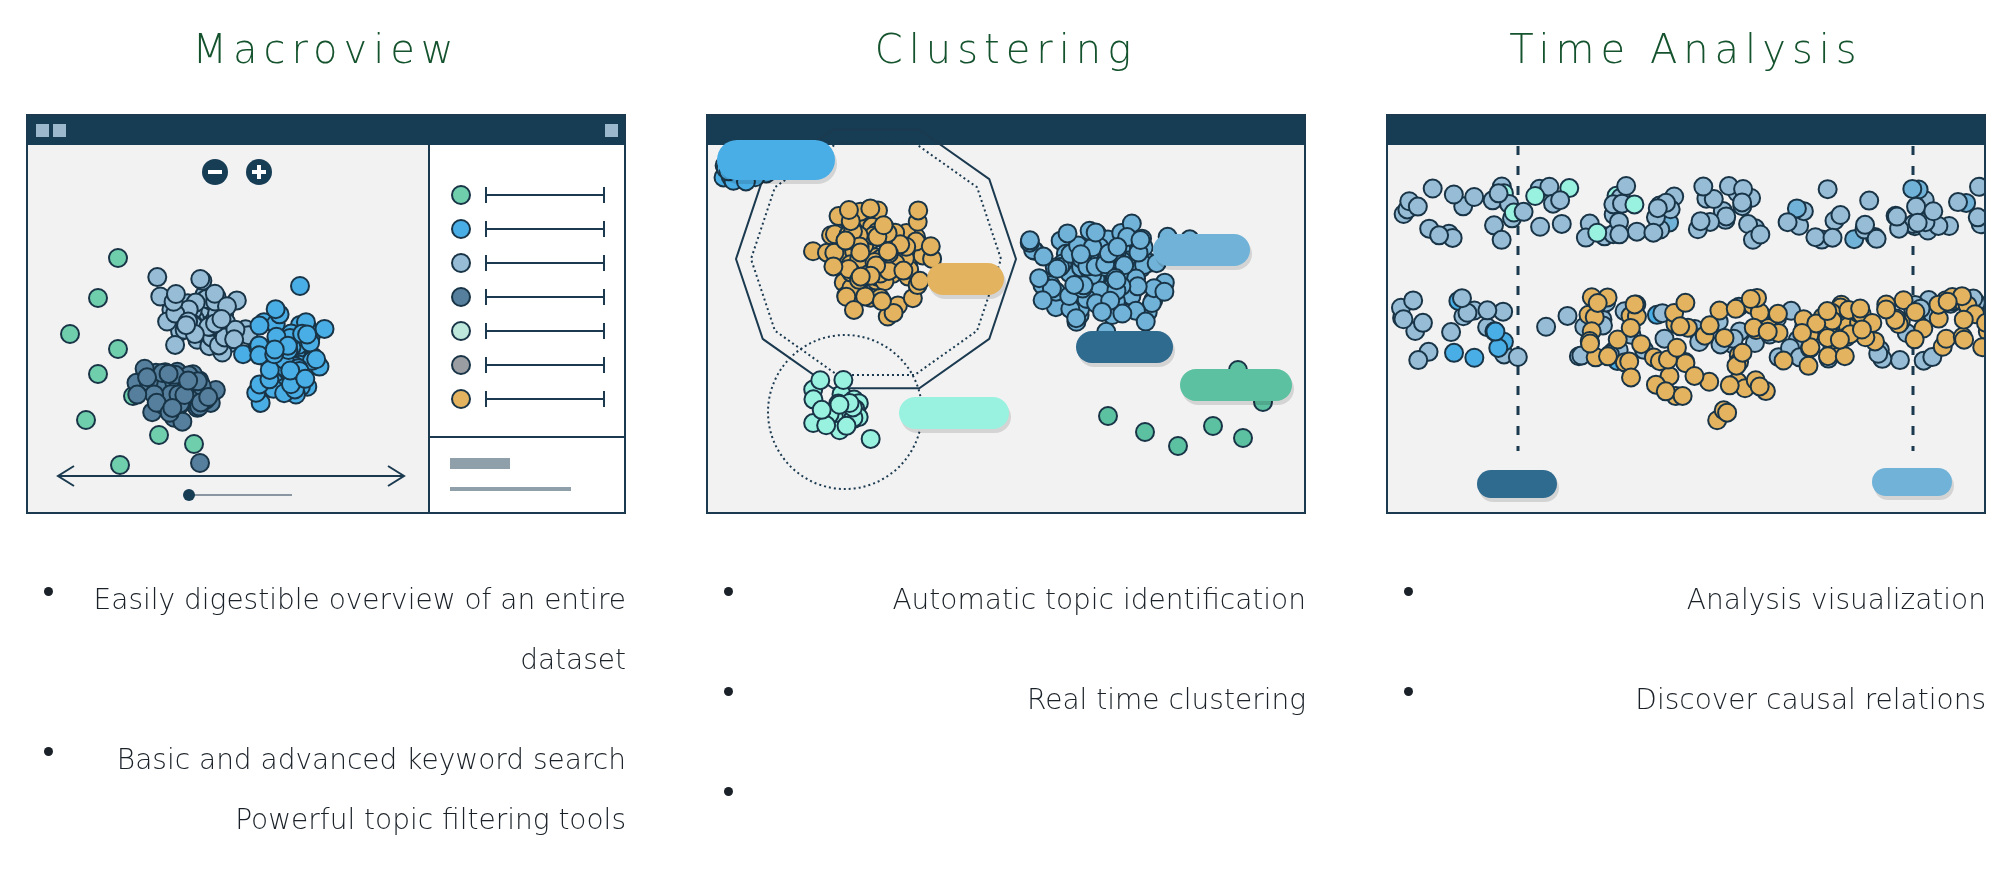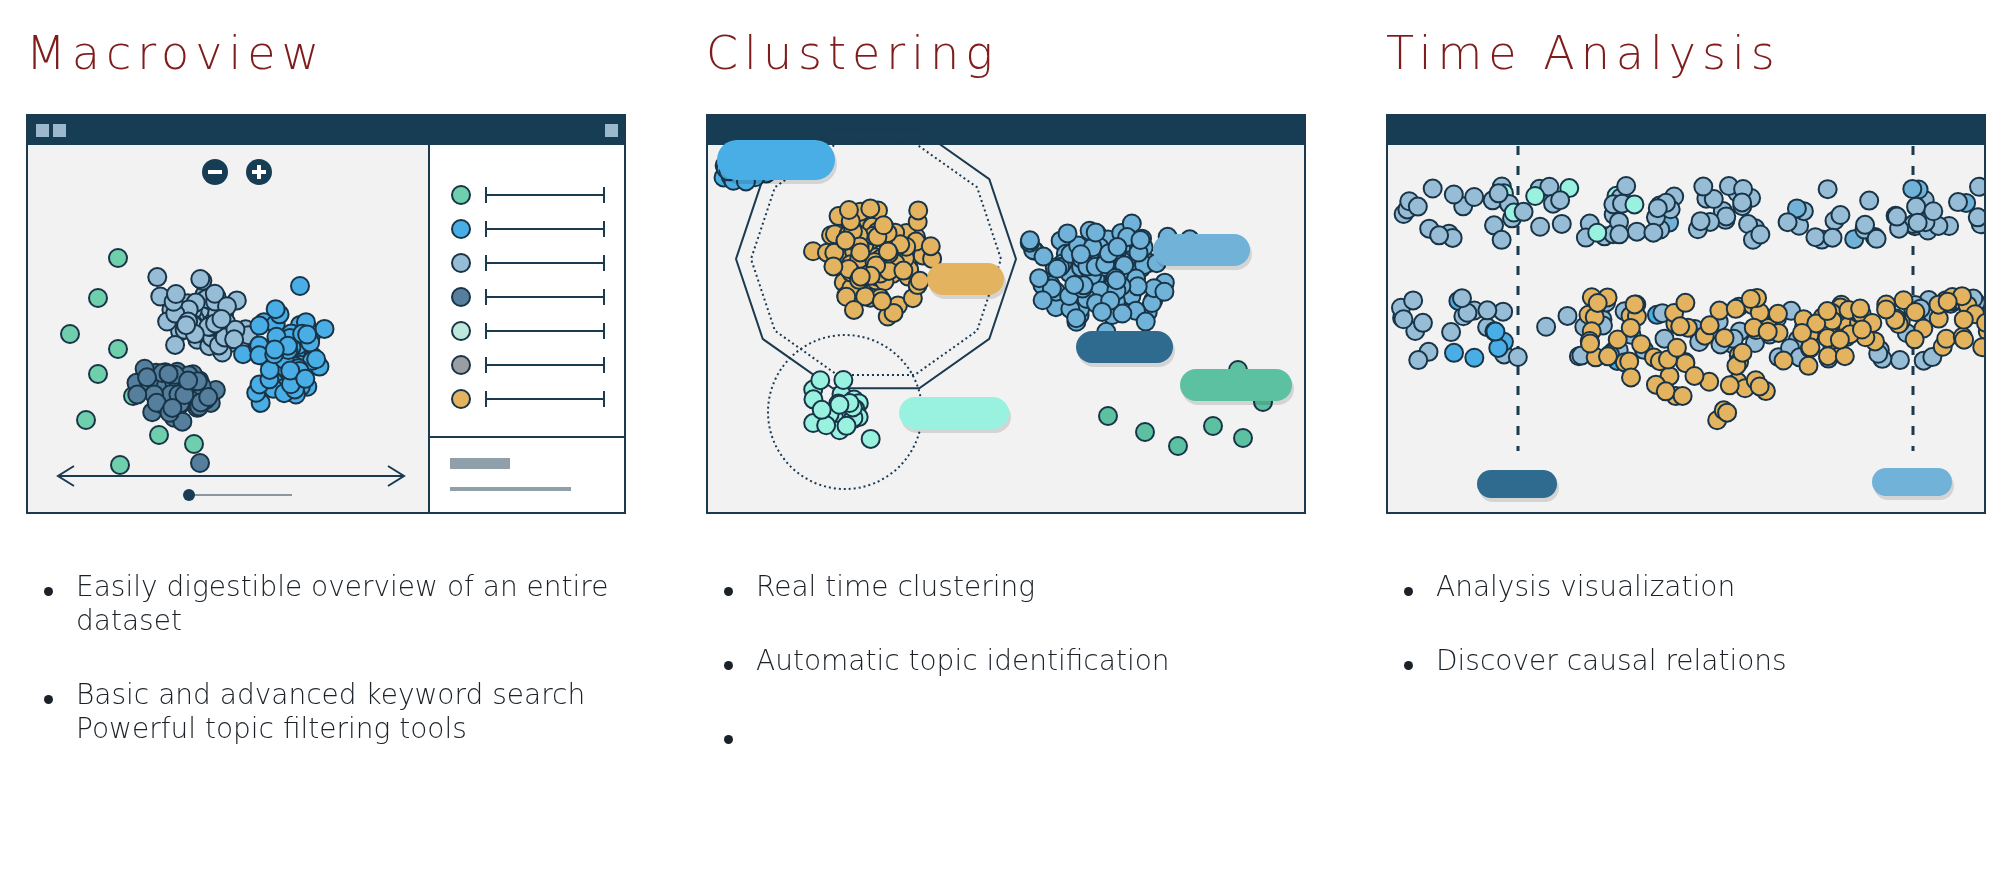--- a/index.html
+++ b/index.html
@@ -1,24 +1,24 @@
 <!DOCTYPE html>
 <html><head>
 <meta charset="utf-8">
 <style>
   html, body { margin: 0; padding: 0; background: #ffffff; }
   body { width: 2016px; height: 888px; position: relative; overflow: hidden; font-family: "DejaVu Sans", sans-serif; color: #152129; }
   .col { position: absolute; top: 0; width: 600px; }
-  .col-title { position: absolute; top: 26px; left: 0; width: 600px; text-align: left; font-family: "DejaVu Sans", sans-serif; font-weight: 300; font-size: 46px; letter-spacing: 6px; color: #7f1d1d; }
+  .col-title { position: absolute; top: 26px; left: 0; width: 600px; text-align: center; font-family: "DejaVu Sans", sans-serif; font-weight: 300; font-size: 40px; letter-spacing: 6px; color: #14532d; }
   .panel { position: absolute; top: 114px; left: 0; width: 600px; height: 400px; box-sizing: border-box; border: 2px solid #1b3a4f; background: #f2f2f3; overflow: hidden; }
   .panel-header { position: absolute; top: 0; left: 0; right: 0; height: 29px; background: #173d55; }
   .win-btn { position: absolute; top: 8px; width: 13px; height: 13px; background: #9bb8cc; }
   .panel svg { position: absolute; left: 0; top: 0; }
   .bullets { position: absolute; top: 570px; left: 0; width: 600px; margin: 0; padding: 0; list-style: none; }
-  .bullets li { position: relative; padding-left: 50px; font-size: 28px; line-height: 34px; margin-bottom: 40px; color: #1a2128; font-family: "DejaVu Sans", sans-serif; font-weight: 300; }
+  .bullets li { position: relative; padding-left: 50px; font-size: 28px; line-height: 60px; margin-bottom: 40px; color: #1a2128; font-family: "DejaVu Sans", sans-serif; font-weight: 300; text-align: right; }
   .bullets li .dot { position: absolute; left: 18px; top: 17px; width: 9px; height: 9px; border-radius: 50%; background: #1a2128; }
   .sidebar { position: absolute; left: 400px; top: 29px; width: 200px; height: 371px; background: #ffffff; border-left: 2px solid #1b3a4f; box-sizing: border-box; }
   .sidebar-bottom { position: absolute; left: 0; right: 0; top: 291px; bottom: 0; border-top: 2px solid #1b3a4f; }
 </style>
 </head>
 <body>
 
 <div class="col" style="left:26px;">
   <div class="col-title">Macroview</div>
   <div class="panel">
@@ -640,22 +640,22 @@
         <rect x="445" y="118" width="97" height="32" rx="16" fill="#70b2d8"></rect>
         <rect x="370" y="219" width="97" height="32" rx="16" fill="rgba(0,0,0,0.12)"></rect>
         <rect x="368" y="215" width="97" height="32" rx="16" fill="#2f6a8f"></rect>
         <rect x="474" y="257" width="112" height="32" rx="16" fill="rgba(0,0,0,0.12)"></rect>
         <rect x="472" y="253" width="112" height="32" rx="16" fill="#5cc1a0"></rect>
         <rect x="193" y="285" width="110" height="32" rx="16" fill="rgba(0,0,0,0.12)"></rect>
         <rect x="191" y="281" width="110" height="32" rx="16" fill="#99f2e0"></rect>
       </svg>
   </div>
   <ul class="bullets">
+    <li><span class="dot"></span><span>Automatic topic identification</span></li>
     <li><span class="dot"></span><span>Real time clustering</span></li>
-    <li><span class="dot"></span><span>Automatic topic identification</span></li>
     <li><span class="dot"></span></li>
   </ul>
 </div>
 
 <div class="col" style="left:1386px;">
   <div class="col-title">Time Analysis</div>
   <div class="panel">
     <div class="panel-header"></div>
     <svg id="time-svg" width="600" height="400">
         <line x1="130" y1="30" x2="130" y2="335" stroke="#1b3a4f" stroke-width="3" stroke-dasharray="9,11"></line>

